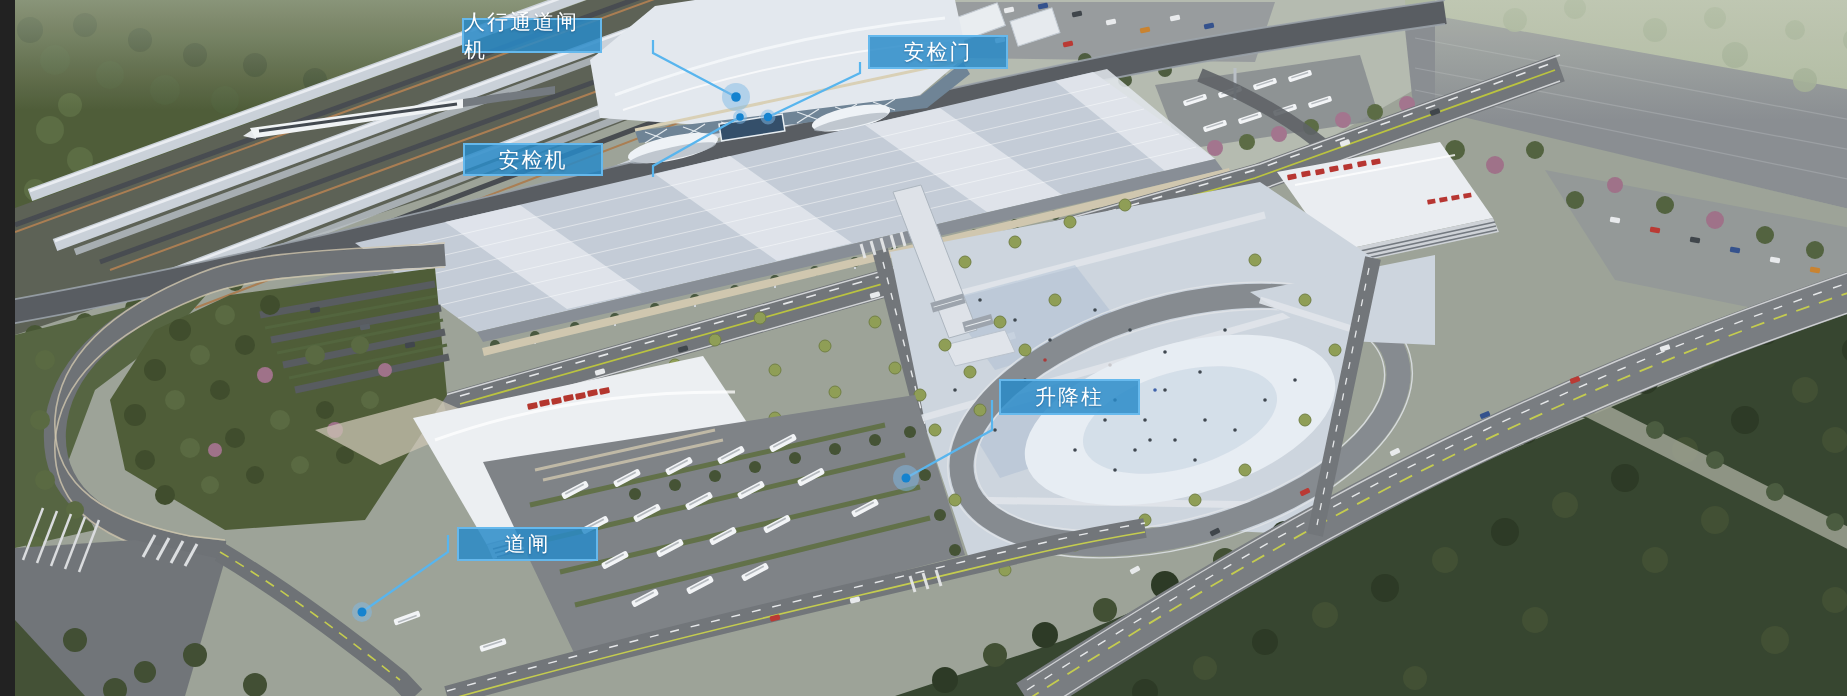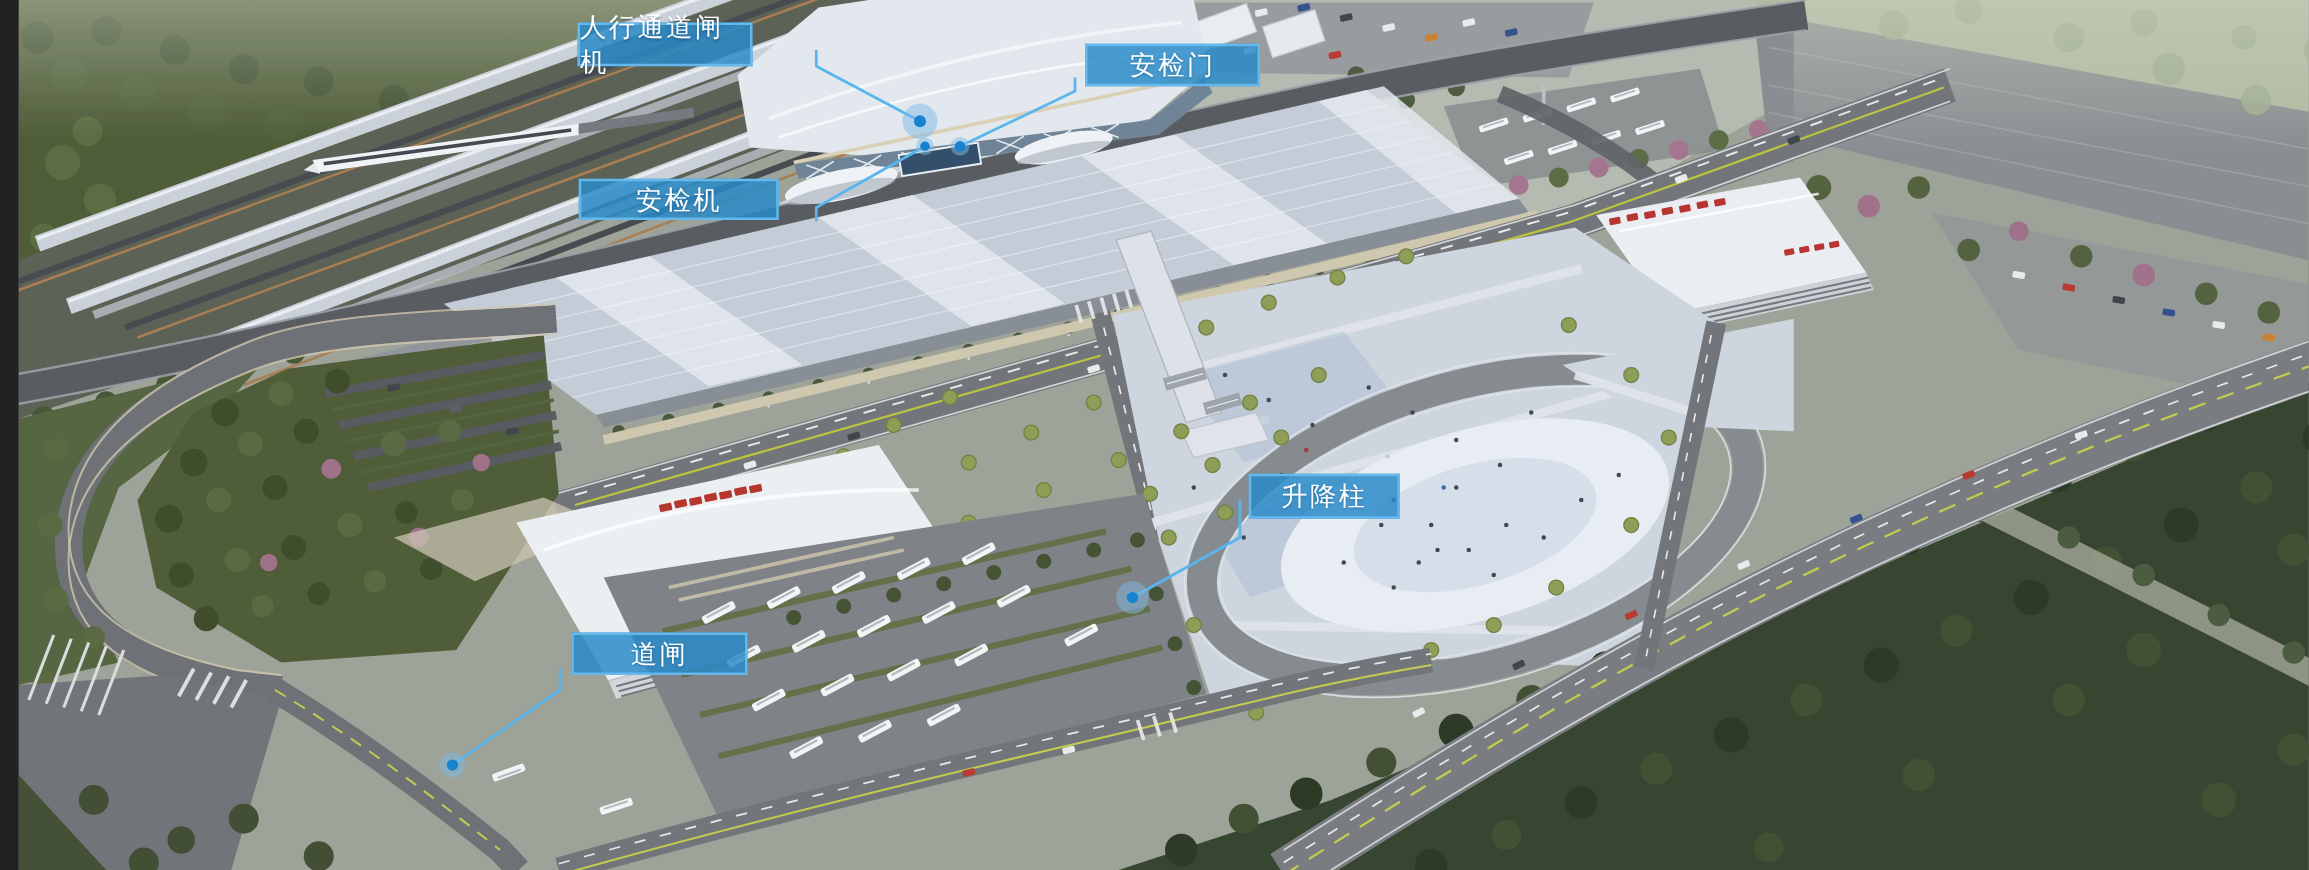--- a/index.html
+++ b/index.html
@@ -819,25 +819,25 @@
 </svg>
 
 <div class="callout" style="left:447px;top:18px;width:140px;height:35px">
   <span>人行通道闸机</span>
 </div>
 
 <div class="callout" style="left:853px;top:35px;width:140px;height:34px">
   <span>安检门</span>
 </div>
 
-<div class="callout" style="left:448px;top:143px;width:160px;height:33px">
+<div class="callout" style="left:448px;top:143px;width:140px;height:33px">
   <span>安检机</span>
 </div>
 
-<div class="callout" style="left:984px;top:379px;width:121px;height:36px">
+<div class="callout" style="left:984px;top:379px;width:141px;height:36px">
   <span>升降柱</span>
 </div>
 
-<div class="callout" style="left:442px;top:506px;width:141px;height:34px">
+<div class="callout" style="left:442px;top:527px;width:141px;height:34px">
   <span>道闸</span>
 </div>
 
 </div>
 
 </body></html>

